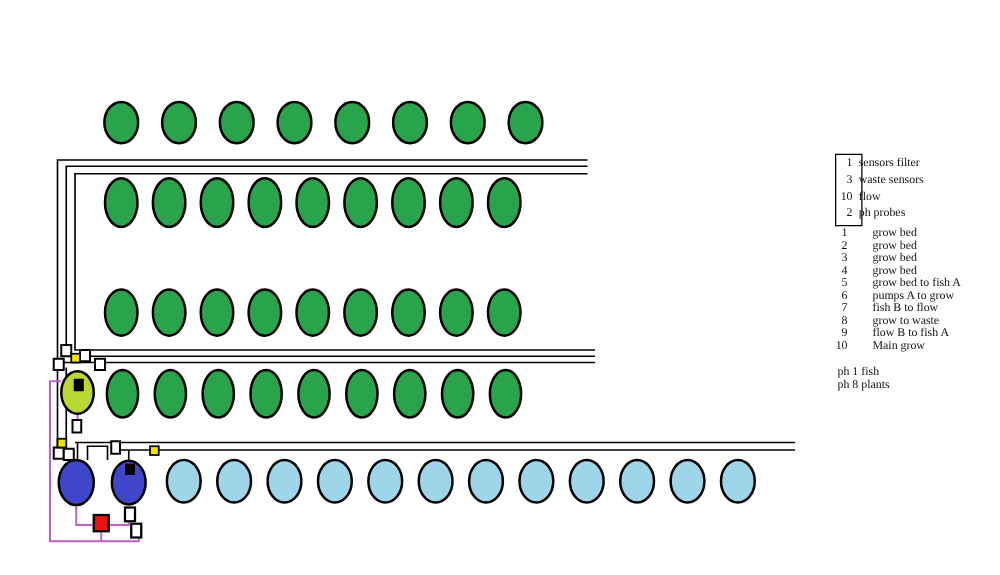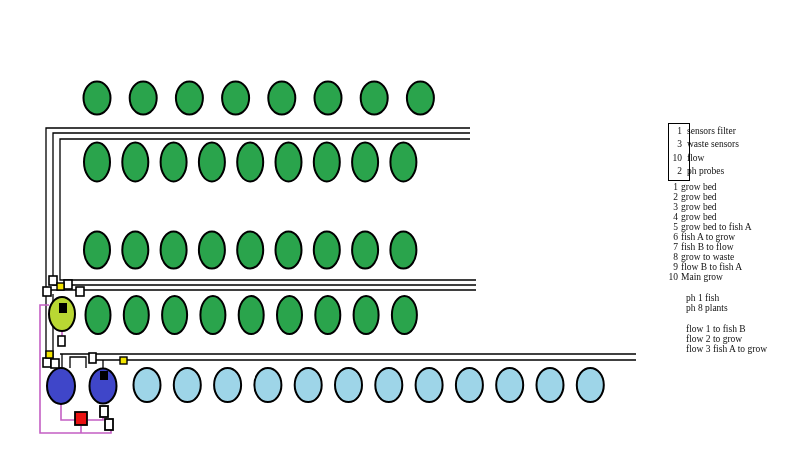--- a/index.html
+++ b/index.html
@@ -10,22 +10,22 @@
   #diagram-svg{position:absolute;left:0;top:0;}
   .legend{position:absolute;left:662px;top:124px;width:136px;font-size:9.5px;line-height:10px;}
   .inv{position:relative;margin-bottom:4px;}
   .inv-box{position:absolute;left:6px;top:-1px;width:20px;height:56px;border:1px solid #000;}
   .inv-row{display:flex;height:13.5px;align-items:center;}
   .inv-row .qty{width:23px;text-align:right;padding-right:3px;box-sizing:border-box;}
   .inv-row .lbl{padding-left:2px;white-space:nowrap;}
   .numlist{margin-top:3px;}
   .num-row{display:flex;height:10px;align-items:center;}
   .num-row .qty{width:16px;text-align:right;padding-right:0;}
-  .num-row .lbl{padding-left:3px;white-space:nowrap;}
-  .group{margin-top:11px;margin-left:16px;}
+  .num-row .lbl{padding-left:20px;white-space:nowrap;}
+  .group{margin-top:11px;}
   .plain-row{height:10px;white-space:nowrap;padding-left:8px;}
 </style>
 </head>
 <body>
 
 <svg id="diagram-svg" width="800" height="460" viewBox="0 0 800 460" xmlns="http://www.w3.org/2000/svg">
     <polyline points="470,128 46,128 46,290 476,290" fill="none" stroke="#000000" stroke-width="1.3"></polyline>
     <polyline points="470,133 53,133 53,285 476,285" fill="none" stroke="#000000" stroke-width="1.3"></polyline>
     <polyline points="470,139 60,139 60,280 476,280" fill="none" stroke="#000000" stroke-width="1.3"></polyline>
     <polyline points="46,294 46,360" fill="none" stroke="#000000" stroke-width="1.3"></polyline>
@@ -146,21 +146,21 @@
       <div class="num-row">
         <span class="qty">4</span>
         <span class="lbl">grow bed</span>
       </div>
       <div class="num-row">
         <span class="qty">5</span>
         <span class="lbl">grow bed to fish A</span>
       </div>
       <div class="num-row">
         <span class="qty">6</span>
-        <span class="lbl">fish A to grow</span>
+        <span class="lbl">pumps A to grow</span>
       </div>
       <div class="num-row">
         <span class="qty">7</span>
         <span class="lbl">fish B to flow</span>
       </div>
       <div class="num-row">
         <span class="qty">8</span>
         <span class="lbl">grow to waste</span>
       </div>
       <div class="num-row">
@@ -169,18 +169,13 @@
       </div>
       <div class="num-row">
         <span class="qty">10</span>
         <span class="lbl">Main grow</span>
       </div>
     </div>
   <div class="group" id="ph-rows">
       <div class="plain-row">ph 1 fish</div>
       <div class="plain-row">ph 8 plants</div>
     </div>
-  <div class="group" id="flow-rows">
-      <div class="plain-row">flow 1 to fish B</div>
-      <div class="plain-row">flow 2 to grow</div>
-      <div class="plain-row">flow 3 fish A to grow</div>
-    </div>
 </div>
 
 </body></html>

